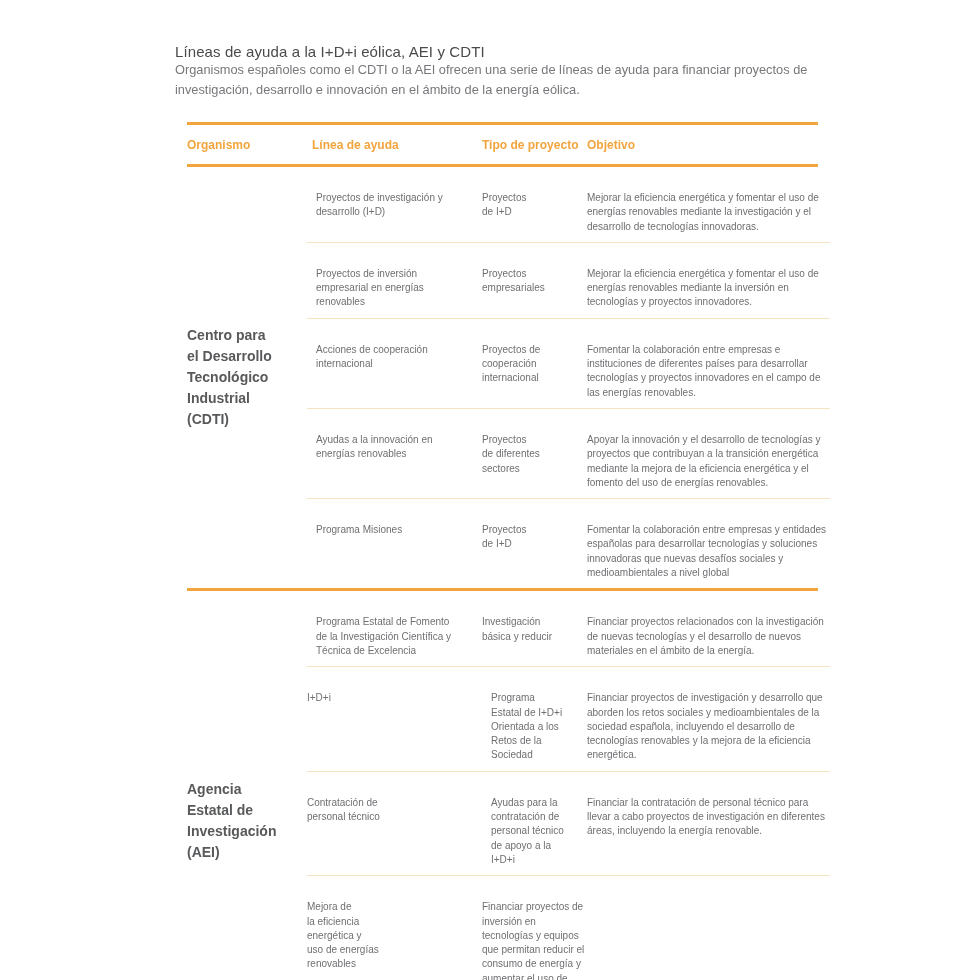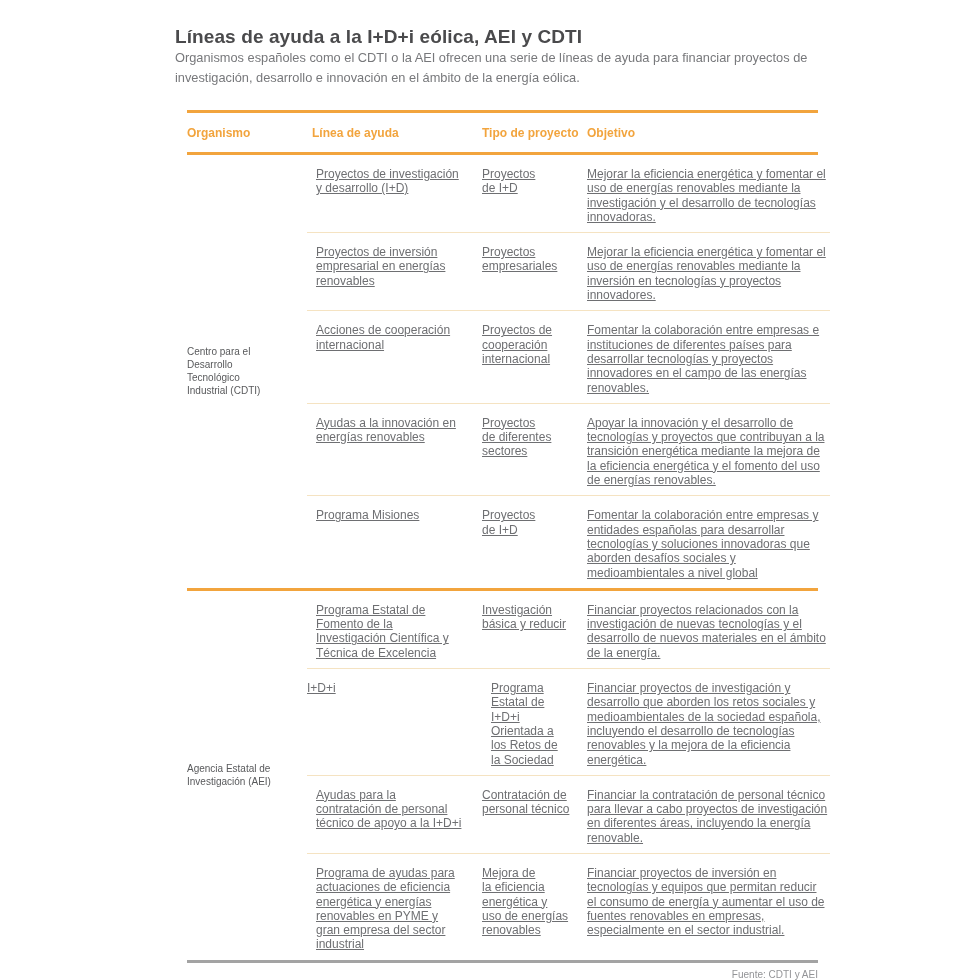--- a/index.html
+++ b/index.html
@@ -9,23 +9,23 @@
     height: 980px;
     font-family: "Liberation Sans", "DejaVu Sans", sans-serif;
     color: #6E6F72;
     overflow: hidden;
   }
   .content {
     margin-left: 175px;
     width: 643px;
   }
   .doc-title {
-    margin-top: 26px;
-    font-size: 19px;
-    font-weight: bold;
+    margin-top: 43px;
+    font-size: 15px;
+    font-weight: normal;
     color: #4A4A4C;
     letter-spacing: 0.1px;
   }
   .doc-intro {
     font-size: 12.8px;
     line-height: 20px;
     color: #77787B;
   }
   .aid-table {
     margin-top: 22px;
@@ -50,40 +50,39 @@
     grid-template-columns: 120px 1fr;
   }
   .group + .group {
     border-top: 3px solid #F2A43D;
   }
   .org-cell {
     display: flex;
     align-items: center;
   }
   .org-label {
-    font-size: 10px;
-    font-weight: normal;
-    line-height: 13px;
+    font-size: 14px;
+    font-weight: bold;
+    line-height: 21px;
     color: #58595B;
     max-width: 92px;
   }
   .rows { display: block; }
   .row {
     display: grid;
     grid-template-columns: 175px 105px 243px;
     border-bottom: 1px solid #F5E3C2;
   }
   .row:last-child { border-bottom: none; }
   .cell {
-    font-size: 12px;
+    font-size: 10px;
     line-height: 14.3px;
     color: #6E6F72;
-    padding-top: 12px;
+    padding-top: 24px;
     padding-bottom: 8px;
-    text-decoration: underline;
   }
   .cell-linea { padding-left: 9px; padding-right: 20px; }
   .cell-tipo  { padding-right: 10px; white-space: pre-line; }
   .cell-objetivo { padding-right: 2px; }
   .source-row {
     margin-top: 6px;
     text-align: right;
     font-size: 10px;
     color: #939497;
   }
@@ -134,21 +133,21 @@
           <div class="cell cell-linea">Ayudas a la innovación en energías renovables</div>
           <div class="cell cell-tipo">Proyectos
 de diferentes
 sectores</div>
           <div class="cell cell-objetivo">Apoyar la innovación y el desarrollo de tecnologías y proyectos que contribuyan a la transición energética mediante la mejora de la eficiencia energética y el fomento del uso de energías renovables.</div>
         </div>
         <div class="row">
           <div class="cell cell-linea">Programa Misiones</div>
           <div class="cell cell-tipo">Proyectos
 de I+D</div>
-          <div class="cell cell-objetivo">Fomentar la colaboración entre empresas y entidades españolas para desarrollar tecnologías y soluciones innovadoras que aborden desafíos sociales y medioambientales a nivel global</div>
+          <div class="cell cell-objetivo">Fomentar la colaboración entre empresas y entidades españolas para desarrollar tecnologías y soluciones innovadoras que nuevas desafíos sociales y medioambientales a nivel global</div>
         </div>
       </div>
     </div>
 
     <div class="group">
       <div class="org-cell">
         <div class="org-label">Agencia Estatal de Investigación (AEI)</div>
       </div>
       <div class="rows">
         <div class="row">
@@ -156,27 +155,26 @@
           <div class="cell cell-tipo">Investigación
 básica y reducir</div>
           <div class="cell cell-objetivo">Financiar proyectos relacionados con la investigación de nuevas tecnologías y el desarrollo de nuevos materiales en el ámbito de la energía.</div>
         </div>
         <div class="row">
           <div class="cell cell-tipo">I+D+i</div>
           <div class="cell cell-linea">Programa Estatal de I+D+i Orientada a los Retos de la Sociedad</div>
           <div class="cell cell-objetivo">Financiar proyectos de investigación y desarrollo que aborden los retos sociales y medioambientales de la sociedad española, incluyendo el desarrollo de tecnologías renovables y la mejora de la eficiencia energética.</div>
         </div>
         <div class="row">
-          <div class="cell cell-linea">Ayudas para la contratación de personal técnico de apoyo a la I+D+i</div>
           <div class="cell cell-tipo">Contratación de
 personal técnico</div>
+          <div class="cell cell-linea">Ayudas para la contratación de personal técnico de apoyo a la I+D+i</div>
           <div class="cell cell-objetivo">Financiar la contratación de personal técnico para llevar a cabo proyectos de investigación en diferentes áreas, incluyendo la energía renovable.</div>
         </div>
         <div class="row">
-          <div class="cell cell-linea">Programa de ayudas para actuaciones de eficiencia energética y energías renovables en PYME y gran empresa del sector industrial</div>
           <div class="cell cell-tipo">Mejora de
 la eficiencia
 energética y
 uso de energías
 renovables</div>
           <div class="cell cell-objetivo">Financiar proyectos de inversión en tecnologías y equipos que permitan reducir el consumo de energía y aumentar el uso de fuentes renovables en empresas, especialmente en el sector industrial.</div>
         </div>
       </div>
     </div>
 

